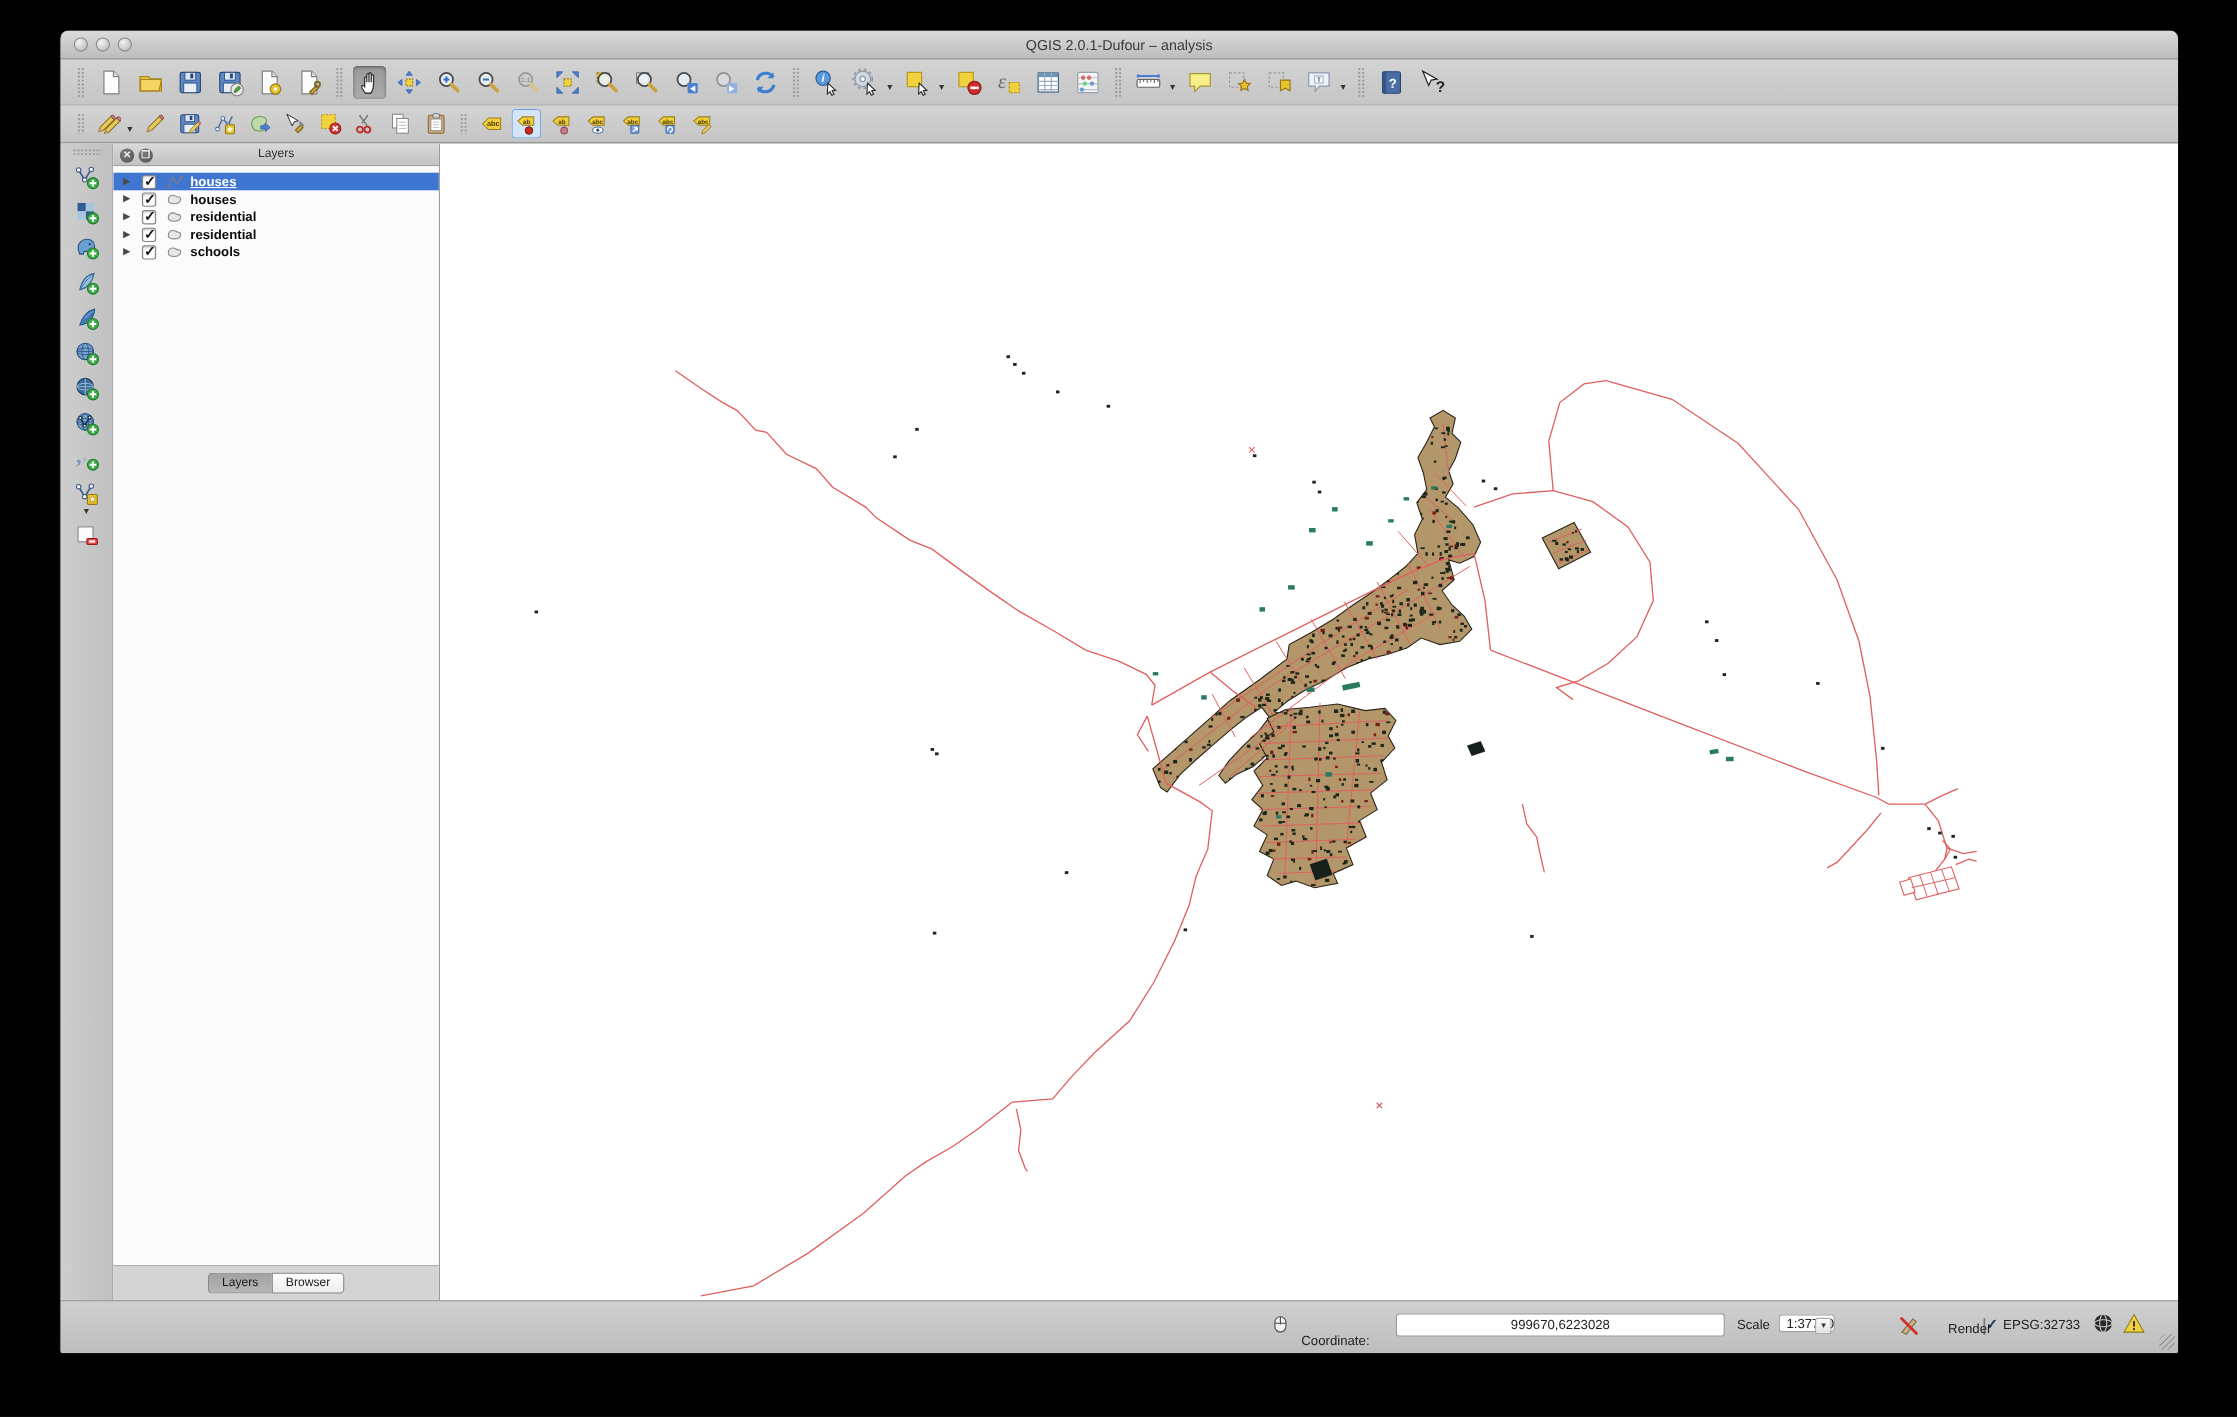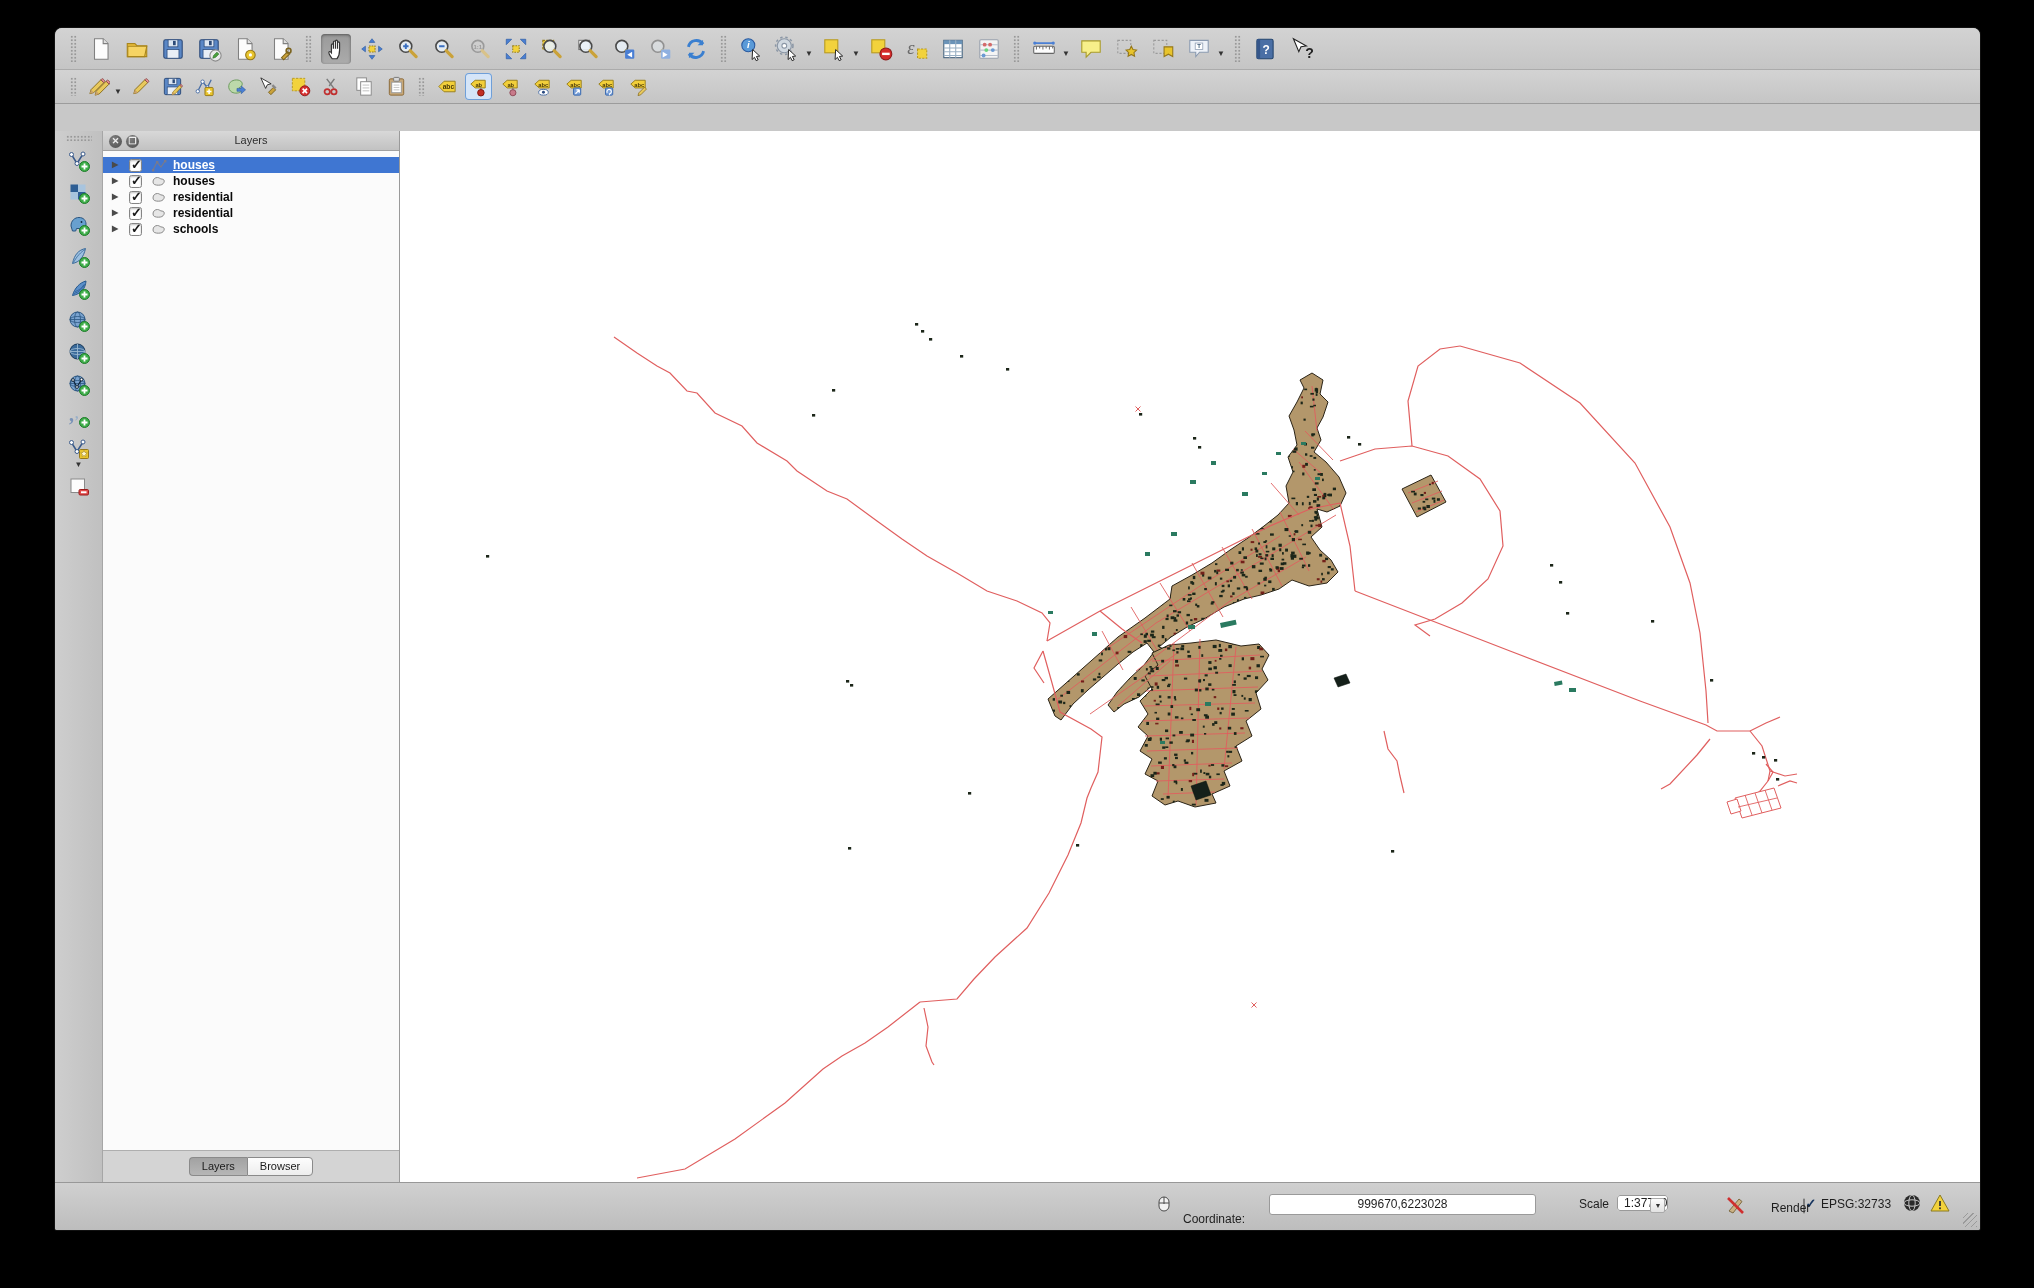--- a/index.html
+++ b/index.html
@@ -36,32 +36,40 @@
   .lname{margin-left:6px;}
   .panel-tabs{height:32px;background:#d4d4d4;display:flex;justify-content:center;align-items:center;border-top:1px solid #aeaeae;}
   .ptab{font-size:11px;padding:2px 12px 3px;border:1px solid #8a8a8a;background:linear-gradient(#fdfdfd,#ededed);color:#1a1a1a;}
   .ptab.active{background:linear-gradient(#a2a2a2,#b6b6b6);}
   .ptab:first-child{border-radius:4px 0 0 4px;border-right:none;}
   .ptab:last-child{border-radius:0 4px 4px 0;text-align:right;}
   .canvas{flex:1;background:#fff;position:relative;overflow:hidden;}
   .statusbar{position:absolute;left:0;right:0;bottom:0;height:48px;background:linear-gradient(#d0d0d0,#bdbdbd);border-top:1px solid #989898;font-size:12px;color:#1e1e1e;}
   .sb{position:absolute;white-space:nowrap;}
   .sbfield{background:#fff;border:1px solid #9a9a9a;border-radius:3px;height:21px;line-height:19px;}
-  .coordinput{width:267px;text-align:center;}
+  .coordinput{width:299px;text-align:center;}
   .scalecombo{width:97px;padding-left:6px;position:relative;}
   .scalecombo .cdd{position:absolute;right:2px;top:2px;width:15px;height:15px;border:1px solid #aaa;border-radius:2px;background:linear-gradient(#fcfcfc,#e2e2e2);font-size:7px;text-align:center;line-height:14px;color:#333;}
   .sbcb{width:14px;height:14px;background:#fff;border:1px solid #7e7e7e;border-radius:2.5px;position:relative;box-shadow:inset 0 1px 2px rgba(0,0,0,.2);}
   .sbcb::after{content:"✓";position:absolute;left:1px;top:-3px;font-size:13px;font-weight:bold;color:#14335e;}
   .grip{position:absolute;right:3px;bottom:3px;width:14px;height:14px;background:repeating-linear-gradient(135deg,transparent 0 3px,#9a9a9a 3px 4px);}
   svg{display:block;}
 </style>
 </head>
 <body>
 
 <div class="window">
+  <div class="titlebar">
+    <div class="traffic">
+      <span class="tl"></span>
+      <span class="tl"></span>
+      <span class="tl"></span>
+    </div>
+    <div class="wtitle">QGIS 2.0.1-Dufour – analysis</div>
+  </div>
 
   <div class="toolbar row1" id="tb1">
       <div class="handle"></div>
       <div class="tbtn">
         <svg width="26" height="26" viewBox="0 0 24 24">
           <path d="M6 2.5h8l4.5 4.5v14.5H6z" fill="#fcfcfc" stroke="#808080"></path>
           <path d="M14 2.5V7h4.5" fill="#e0e0e0" stroke="#808080"></path>
         </svg>
       </div>
       <div class="tbtn">

